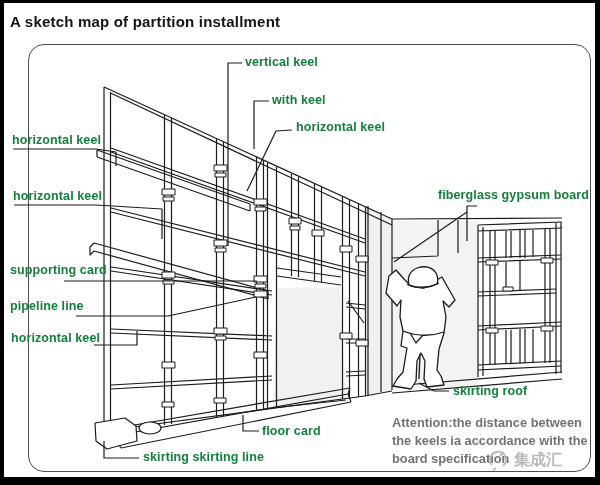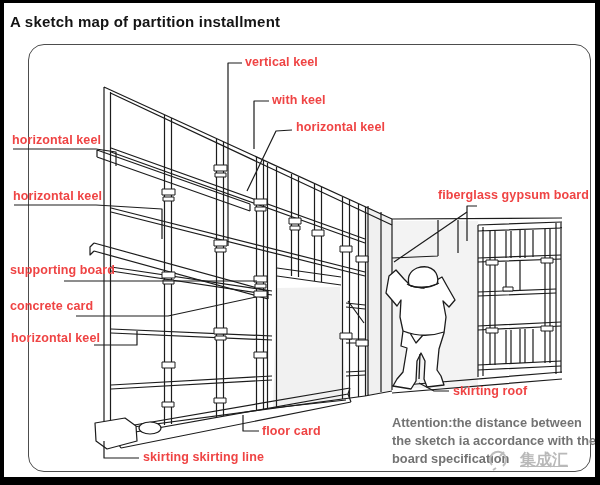--- a/index.html
+++ b/index.html
@@ -15,30 +15,30 @@
   .panel-border{
     position:absolute;left:28px;top:44px;width:561px;height:426px;
     border:1.6px solid #4d4d4d;border-radius:16px;z-index:1;background:#fff;
   }
   svg.art{position:absolute;left:0;top:0;z-index:2}
   .title{
     position:absolute;left:10px;top:13px;z-index:3;
     font-size:15px;font-weight:700;color:#141414;letter-spacing:.2px;white-space:nowrap;
   }
   .lbl{
-    position:absolute;z-index:3;font-size:12.5px;font-weight:700;color:#ef4444;
+    position:absolute;z-index:3;font-size:12.5px;font-weight:700;color:#15803d;
     white-space:nowrap;letter-spacing:.1px;
   }
   .attention{
     position:absolute;left:392px;top:414px;z-index:3;
     font-size:12.8px;font-weight:700;line-height:18px;color:#737373;white-space:nowrap;
   }
   .watermark{
     position:absolute;left:487px;top:449px;z-index:4;display:flex;align-items:center;
-    gap:11px;color:#b9b9b9;font-size:16px;font-weight:700;white-space:nowrap;text-decoration:underline;
+    gap:5px;color:#b9b9b9;font-size:16px;font-weight:700;white-space:nowrap;
   }
 </style>
 </head>
 <body>
 
 <div class="stage">
 
   <div class="edge t"></div>
   <div class="edge l"></div>
   <div class="edge r"></div>
@@ -158,31 +158,31 @@
       <path fill="#fff" d="M409,285 Q406,273 417,268 Q430,264 436,273 Q439,279 437,284 Q423,290 409,285 Z"></path>
       <path d="M407,284 Q422,292 439,283 M403,331 Q424,339 444,332 M410,333 L416,343 L423,335 M420,354 L419,379"></path>
     </g>
   </svg>
 
   <div class="lbl" style="left:245px;top:55px">vertical keel</div>
   <div class="lbl" style="left:272px;top:93px">with keel</div>
   <div class="lbl" style="left:296px;top:120px">horizontal keel</div>
   <div class="lbl" style="left:12px;top:133px">horizontal keel</div>
   <div class="lbl" style="left:13px;top:189px">horizontal keel</div>
-  <div class="lbl" style="left:10px;top:263px">supporting board</div>
-  <div class="lbl" style="left:10px;top:299px">concrete card</div>
+  <div class="lbl" style="left:10px;top:263px">supporting card</div>
+  <div class="lbl" style="left:10px;top:299px">pipeline line</div>
   <div class="lbl" style="left:11px;top:331px">horizontal keel</div>
   <div class="lbl" style="left:438px;top:188px">fiberglass gypsum board</div>
   <div class="lbl" style="left:453px;top:384px">skirting roof</div>
   <div class="lbl" style="left:262px;top:424px">floor card</div>
   <div class="lbl" style="left:143px;top:450px">skirting skirting line</div>
 
   <div class="attention">
     <div>Attention:the distance between</div>
-    <div>the sketch ia accordance with the</div>
+    <div>the keels ia accordance with the</div>
     <div>board specification</div>
   </div>
 
   <div class="watermark">
     <svg width="22" height="22" viewBox="0 0 22 22" fill="none" stroke="#bcbcbc" stroke-width="2">
       <path d="M5,16 a8,8 0 1 1 11,1"></path>
       <path d="M13,7 l4,-4 M9,19 l-3,2"></path>
     </svg>
     <span>集成汇</span>
   </div>

